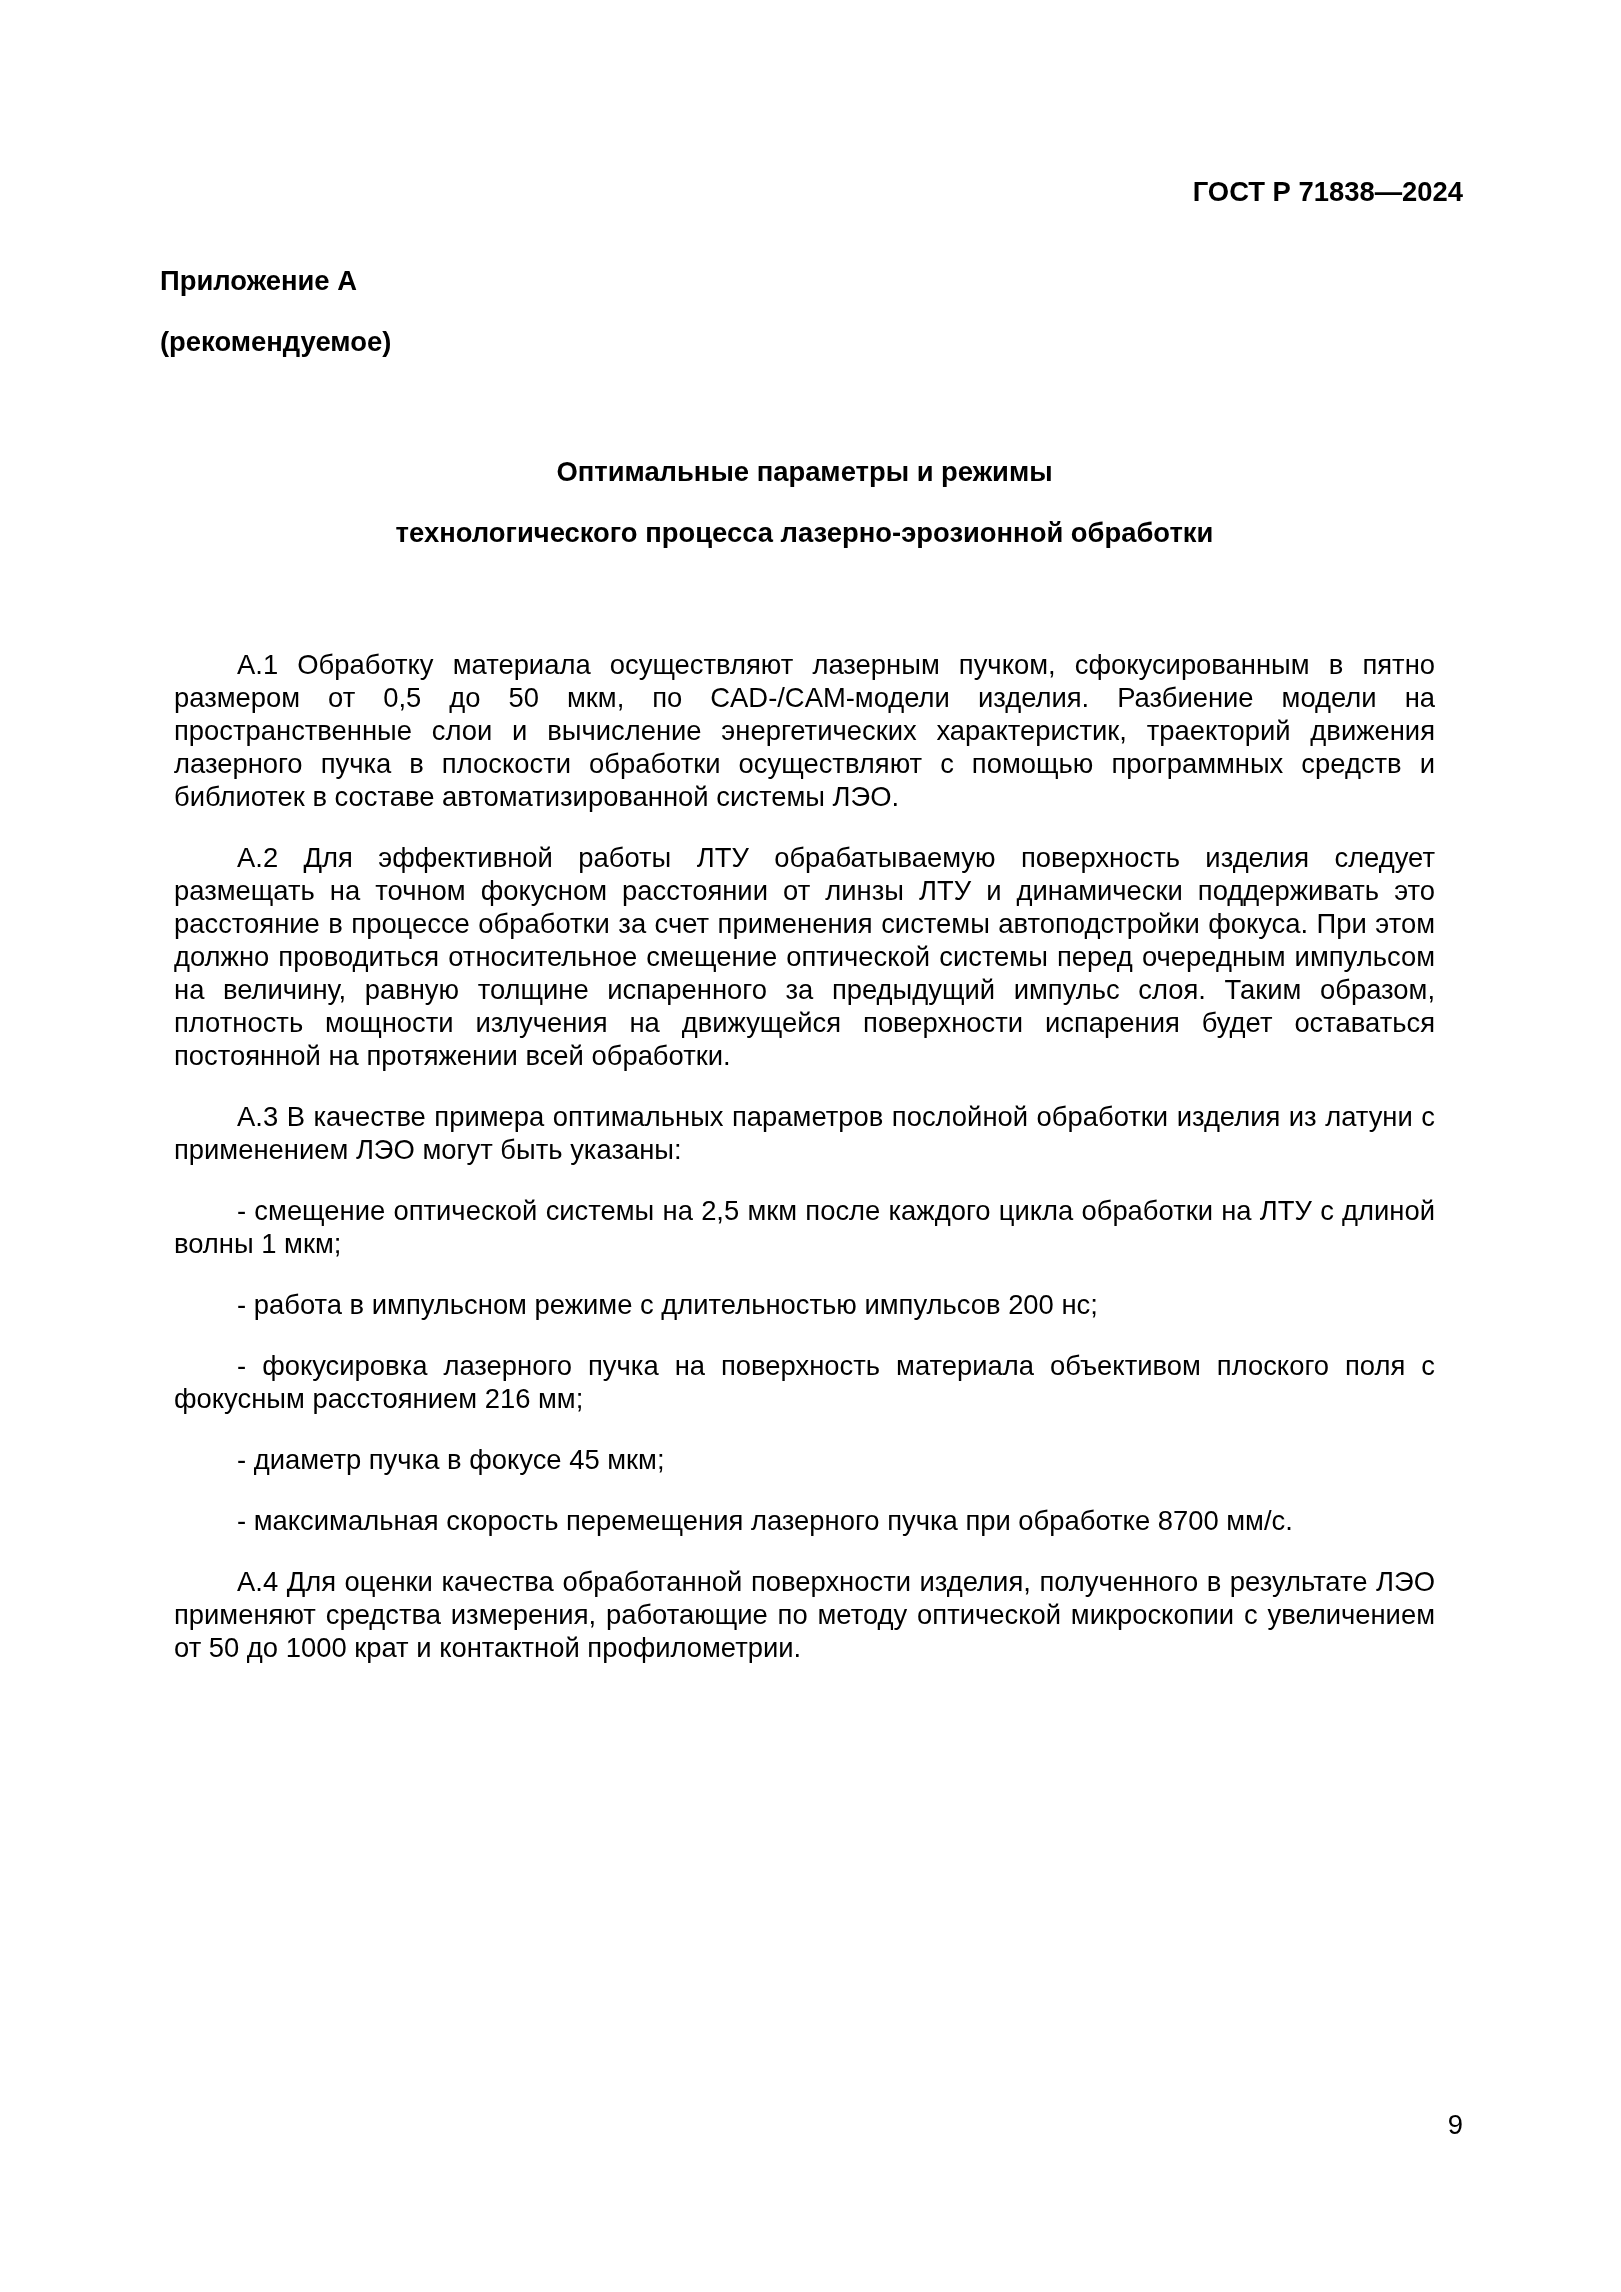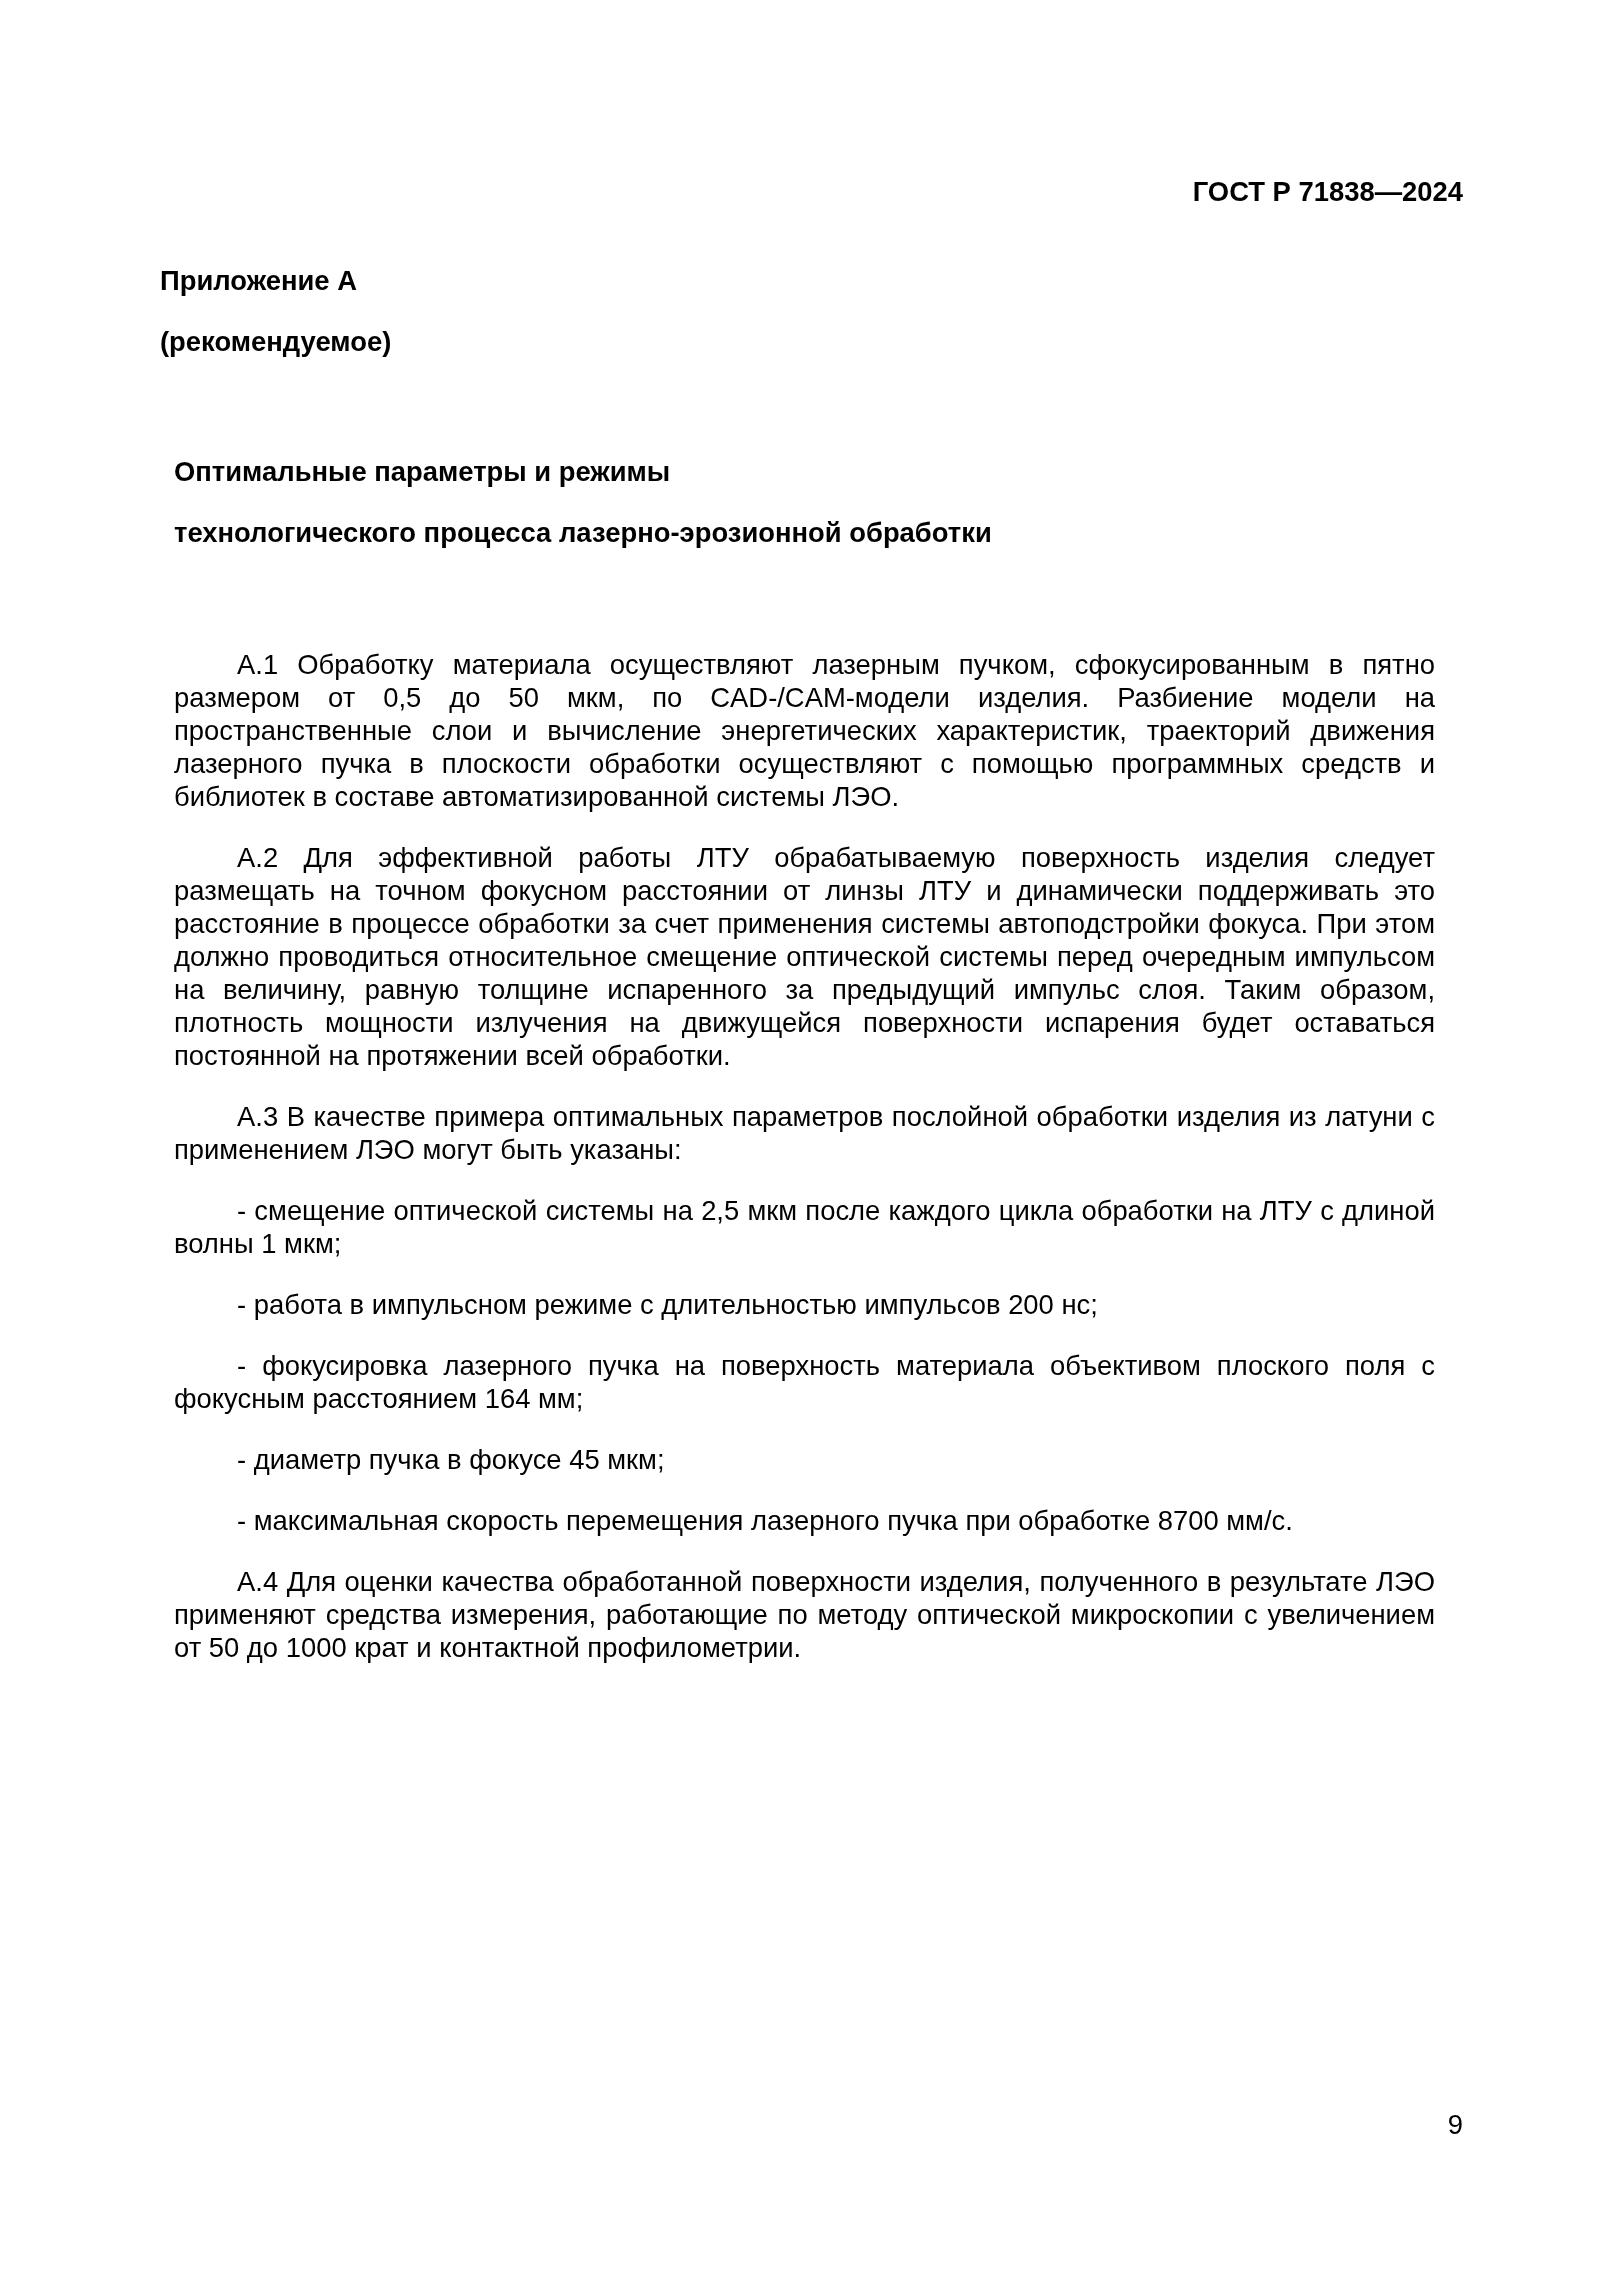--- a/index.html
+++ b/index.html
@@ -34,21 +34,21 @@
     width: 1345px;
     font-size: 27.4px;
     line-height: 33px;
   }
   .appendix-label,
   .appendix-sublabel {
     font-weight: bold;
   }
   .doc-title {
     margin-top: 55px;
-    text-align: left;
+    text-align: center;
     font-weight: bold;
   }
   .body-text {
     margin-top: 43px;
   }
   .para {
     text-indent: 63px;
     text-align: justify;
     text-align-last: left;
   }
@@ -86,21 +86,21 @@
 
       <p class="para">А.2 Для эффективной работы ЛТУ обрабатываемую поверхность изделия следует размещать на точном фокусном расстоянии от линзы ЛТУ и динамически поддерживать это расстояние в процессе обработки за счет применения системы автоподстройки фокуса. При этом должно проводиться относительное смещение оптической системы перед очередным импульсом на величину, равную толщине испаренного за предыдущий импульс слоя. Таким образом, плотность мощности излучения на движущейся поверхности испарения будет оставаться постоянной на протяжении всей обработки.</p>
 
       <p class="para">А.3 В качестве примера оптимальных параметров послойной обработки изделия из латуни с применением ЛЭО могут быть указаны:</p>
 
       <p class="para">- смещение оптической системы на 2,5 мкм после каждого цикла обработки на ЛТУ с длиной волны 1 мкм;</p>
 
       <p class="para">- работа в импульсном режиме с длительностью импульсов 200 нс;</p>
 
 
-      <p class="para">- фокусировка лазерного пучка на поверхность материала объективом плоского поля с фокусным расстоянием 164 мм;</p>
+      <p class="para">- фокусировка лазерного пучка на поверхность материала объективом плоского поля с фокусным расстоянием 216 мм;</p>
 
       <p class="para">- диаметр пучка в фокусе 45 мкм;</p>
 
       <p class="para">- максимальная скорость перемещения лазерного пучка при обработке 8700 мм/с.</p>
 
       <p class="para">А.4 Для оценки качества обработанной поверхности изделия, полученного в результате ЛЭО применяют средства измерения, работающие по методу оптической микроскопии с увеличением от 50 до 1000 крат и контактной профилометрии.</p>
 
     </div>
 
   </div>

